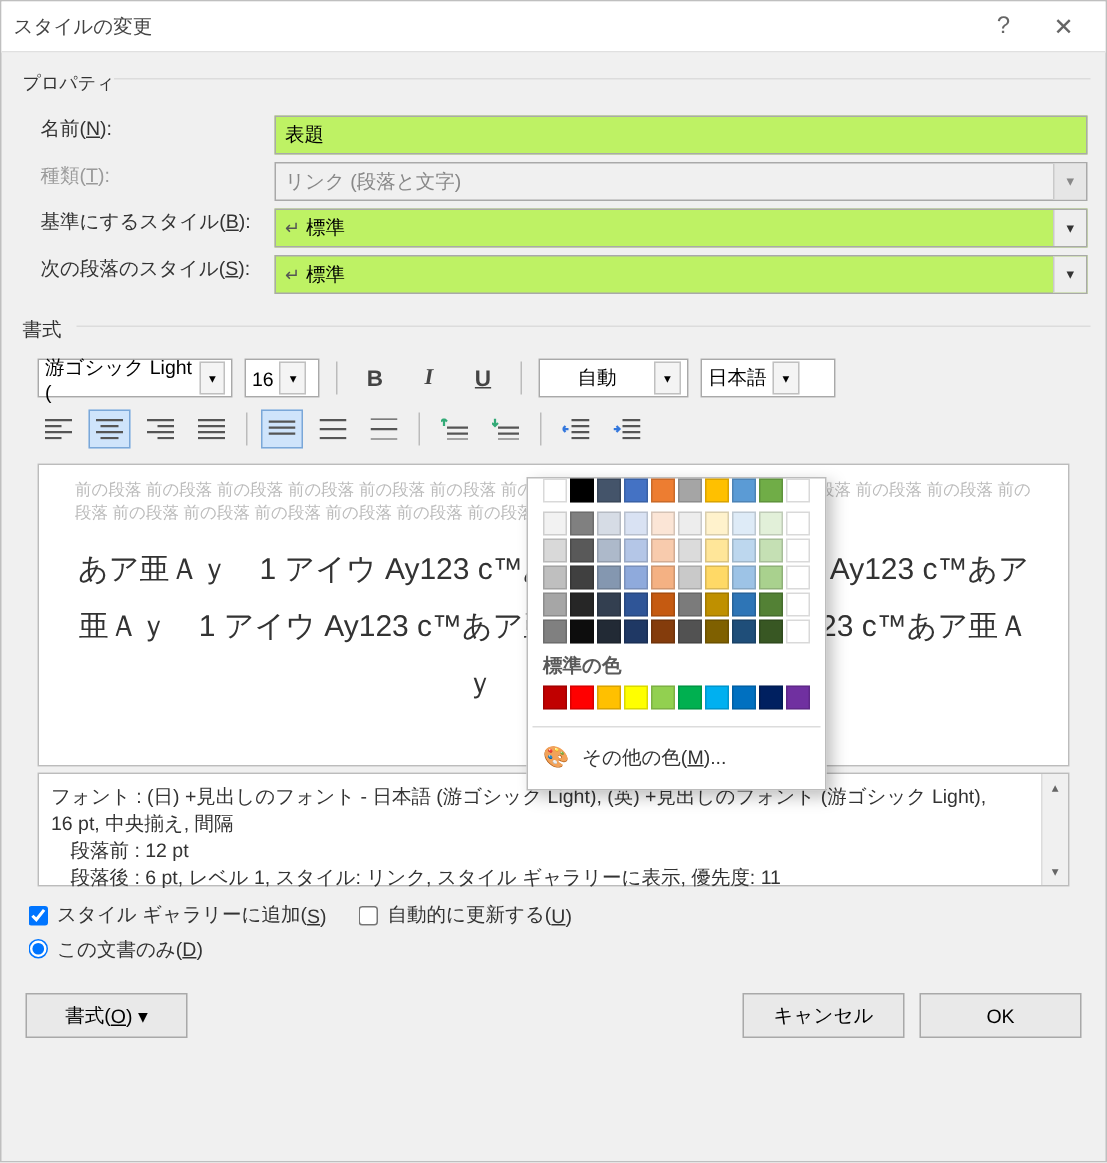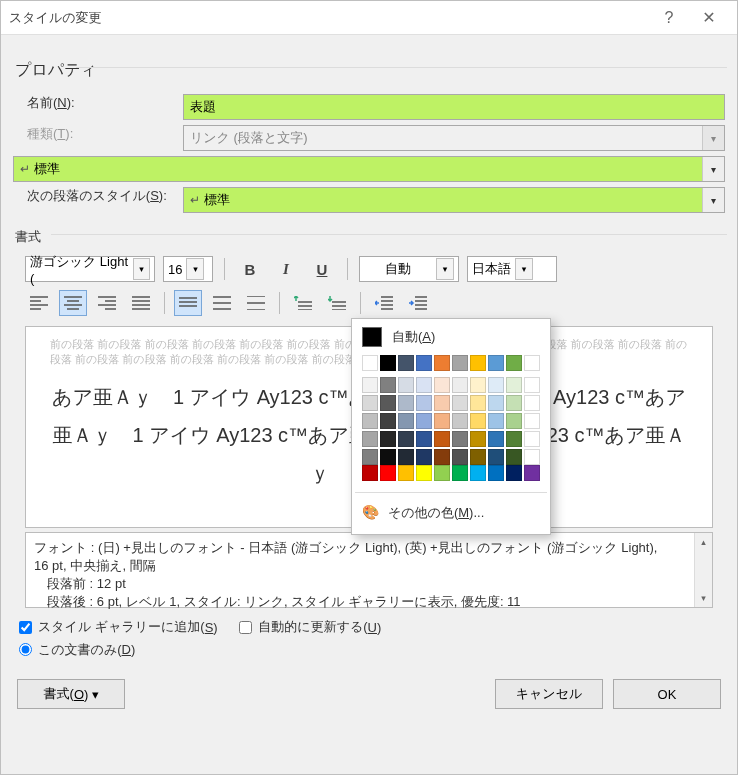--- a/index.html
+++ b/index.html
@@ -2,21 +2,21 @@
 <html><head>
 <meta charset="utf-8">
 <style>
   * { box-sizing: border-box; margin: 0; padding: 0; font-family: "MS Gothic","Yu Gothic UI",Meiryo,sans-serif; }
   body { background:#f0f0f0; width:738px; height:775px; overflow:hidden; }
   .window { width:738px; height:775px; background:#f0f0f0; border:1px solid #bfbfbf; display:flex; flex-direction:column; }
   .titlebar { height:34px; background:#fff; border-bottom:1px solid #e0e0e0; display:flex; align-items:center; padding:0 8px; font-size:13px; color:#444; }
   .titlebar .spacer { flex:1; }
   .titlebar .tb-btn { width:40px; text-align:center; color:#666; font-size:16px; }
 
-  .section-label { font-size:16px; color:#333; padding:12px 14px 4px 14px; position:relative;margin-top:13px; }
+  .section-label { font-size:12px; color:#333; padding:12px 14px 4px 14px; position:relative; }
   .section-label::after { content:""; position:absolute; left:75px; right:10px; top:50%; border-top:1px solid #dcdcdc; }
 
   .form { padding:4px 12px 0 12px; }
   .row { display:flex; align-items:flex-start; margin:5px 0; }
   .row .lbl { width:170px; font-size:13px; color:#333; padding-left:14px; }
   .row .lbl.disabled { color:#9a9a9a; }
   .row input[type=text], .row .combo { flex:1; height:26px; border:1px solid #a9a9a9; background:#bef264; font-size:13px; padding:0 6px; display:flex; align-items:center; position:relative; }
   .row .combo.disabled { background:#f0f0f0; color:#888; }
   .row .combo .chev { position:absolute; right:0; top:0; bottom:0; width:22px; border-left:1px solid #c9c9c9; display:flex; align-items:center; justify-content:center; font-size:10px; color:#333; background:#eee; }
   .row .combo.disabled .chev { background:#e6e6e6; color:#888; }
@@ -89,20 +89,21 @@
         <input type="text" value="表題" style="">
       </div>
       <div class="row">
         <div class="lbl disabled">種類(<u class="acc">T</u>):</div>
         <div class="combo disabled">
           <span>リンク (段落と文字)</span>
           <span class="chev">▾</span>
         </div>
       </div>
       <div class="row">
+        <div class="lbl">基準にするスタイル(<u class="acc">B</u>):</div>
         <div class="combo">
           <span class="prefix">↵</span>
             <span>標準</span>
           <span class="chev">▾</span>
         </div>
       </div>
       <div class="row">
         <div class="lbl">次の段落のスタイル(<u class="acc">S</u>):</div>
         <div class="combo">
           <span class="prefix">↵</span>
@@ -229,24 +230,20 @@
     </div>
 
     <div class="btnrow">
       <div class="btn">書式(<u class="acc">O</u>)&nbsp;▾</div>
       <div class="spacer"></div>
       <div class="btn">キャンセル</div>
       <div class="btn">OK</div>
     </div>
 
     <div class="popup">
-      <div class="item">
-        <div class="sw-auto"></div>
-        <span>自動(<u class="acc">A</u>)</span>
-      </div>
       <div class="sw-row" id="theme-base">
           <div class="sw" style="background: rgb(255, 255, 255);"></div>
           <div class="sw" style="background: rgb(0, 0, 0);"></div>
           <div class="sw" style="background: rgb(68, 84, 106);"></div>
           <div class="sw" style="background: rgb(68, 114, 196);"></div>
           <div class="sw" style="background: rgb(237, 125, 49);"></div>
           <div class="sw" style="background: rgb(165, 165, 165);"></div>
           <div class="sw" style="background: rgb(255, 192, 0);"></div>
           <div class="sw" style="background: rgb(91, 155, 213);"></div>
           <div class="sw" style="background: rgb(112, 173, 71);"></div>
@@ -317,20 +314,21 @@
             <div class="sw" style="background: rgb(56, 87, 35);"></div>
           </div>
           <div class="swatch-col">
             <div class="sw" style="background: rgb(255, 255, 255);"></div>
             <div class="sw" style="background: rgb(255, 255, 255);"></div>
             <div class="sw" style="background: rgb(255, 255, 255);"></div>
             <div class="sw" style="background: rgb(255, 255, 255);"></div>
             <div class="sw" style="background: rgb(255, 255, 255);"></div>
           </div>
         </div>
+      <div class="heading">標準の色</div>
       <div class="sw-row" id="standard-row">
           <div class="sw" style="background: rgb(192, 0, 0);"></div>
           <div class="sw" style="background: rgb(255, 0, 0);"></div>
           <div class="sw" style="background: rgb(255, 192, 0);"></div>
           <div class="sw" style="background: rgb(255, 255, 0);"></div>
           <div class="sw" style="background: rgb(146, 208, 80);"></div>
           <div class="sw" style="background: rgb(0, 176, 80);"></div>
           <div class="sw" style="background: rgb(0, 176, 240);"></div>
           <div class="sw" style="background: rgb(0, 112, 192);"></div>
           <div class="sw" style="background: rgb(0, 32, 96);"></div>

